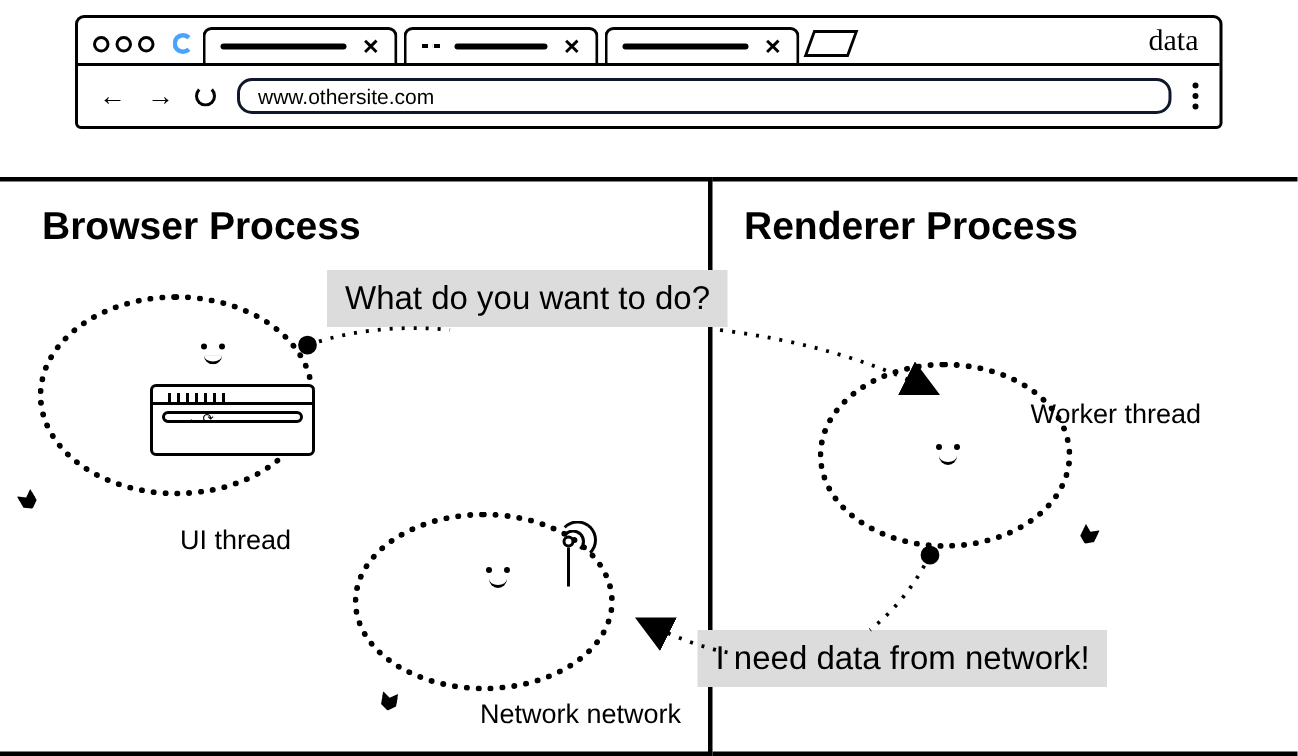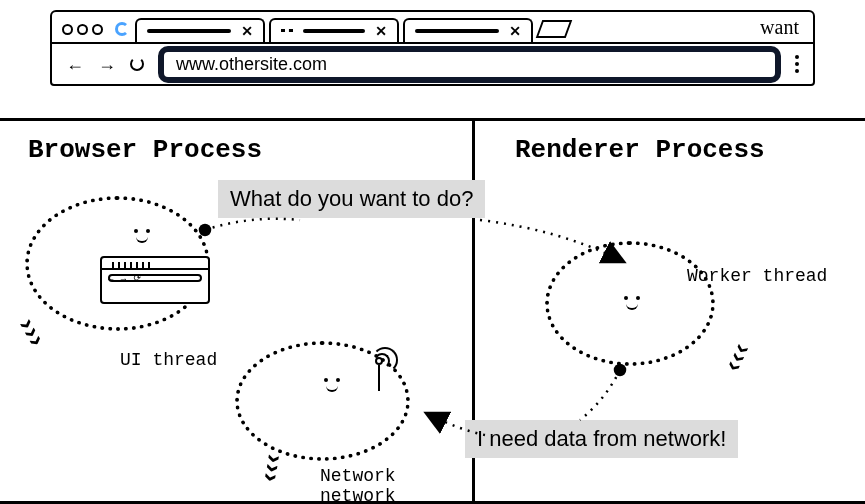--- a/index.html
+++ b/index.html
@@ -62,51 +62,50 @@
     padding: 6px 14px;
     height: 40px;
   }
   .nav-arrow { font-size: 18px; font-weight: bold; }
   .reload {
     width: 14px; height: 14px; border: 2px solid #000;
     border-top-color: transparent; border-radius: 50%;
     position: relative;
   }
   .url {
-    flex: 1; border: 6px solid #0f172a; border-radius: 10px;
-    padding: 2px 12px; font-size: 18px;
+    flex: 1; border: 2px solid #0f172a; border-radius: 10px;
+    padding: 2px 12px; font-size: 14px;
   }
   .kebab {
     width: 4px; height: 18px;
     display: flex; flex-direction: column; justify-content: space-between;
   }
   .kebab span { width: 4px; height: 4px; background: #000; border-radius: 50%; }
 
   
   .procs {
     position: absolute; top: 118px; left: 0; right: 0; bottom: 0;
     display: flex;
   }
   .proc {
     border: 3px solid #000;
     border-left: none; border-bottom: none;
     position: relative;
-    font-family: Liberation Mono, monospace;
   }
   .proc-left { width: 475px; border-right-width: 3px; }
   .proc-right { flex: 1; border-right: none; }
   .proc-left::before, .proc-right::before {
     content: ""; position: absolute; left: 0; bottom: 0; right: 0;
     border-bottom: 3px solid #000;
   }
   .proc h2 {
     font-size: 26px; font-weight: 700;
     padding: 14px 0 0 28px;
   }
-  .proc-right h2 { padding-left: 40px; }
+  .proc-right h2 { padding-left: 21px; }
 
   
   .blob {
     position: absolute;
     border: 4px dotted #000;
     border-radius: 50%;
   }
   .face {
     position: absolute; width: 30px; height: 16px;
   }
@@ -200,21 +199,21 @@
     <div class="tab">
       <div class="dots"></div>
         <div class="bar"></div>
         <span class="x">✕</span>
     </div>
     <div class="tab">
       <div class="bar"></div>
         <span class="x">✕</span>
     </div>
     <div class="newtab"></div>
-    <div class="meow">want</div>
+    <div class="meow">data</div>
   </div>
   <div class="chrome-url">
     <span class="nav-arrow">←</span>
     <span class="nav-arrow">→</span>
     <span class="reload"></span>
     <div class="url">www.othersite.com</div>
     <div class="kebab">
         <span></span>
         <span></span>
         <span></span>

